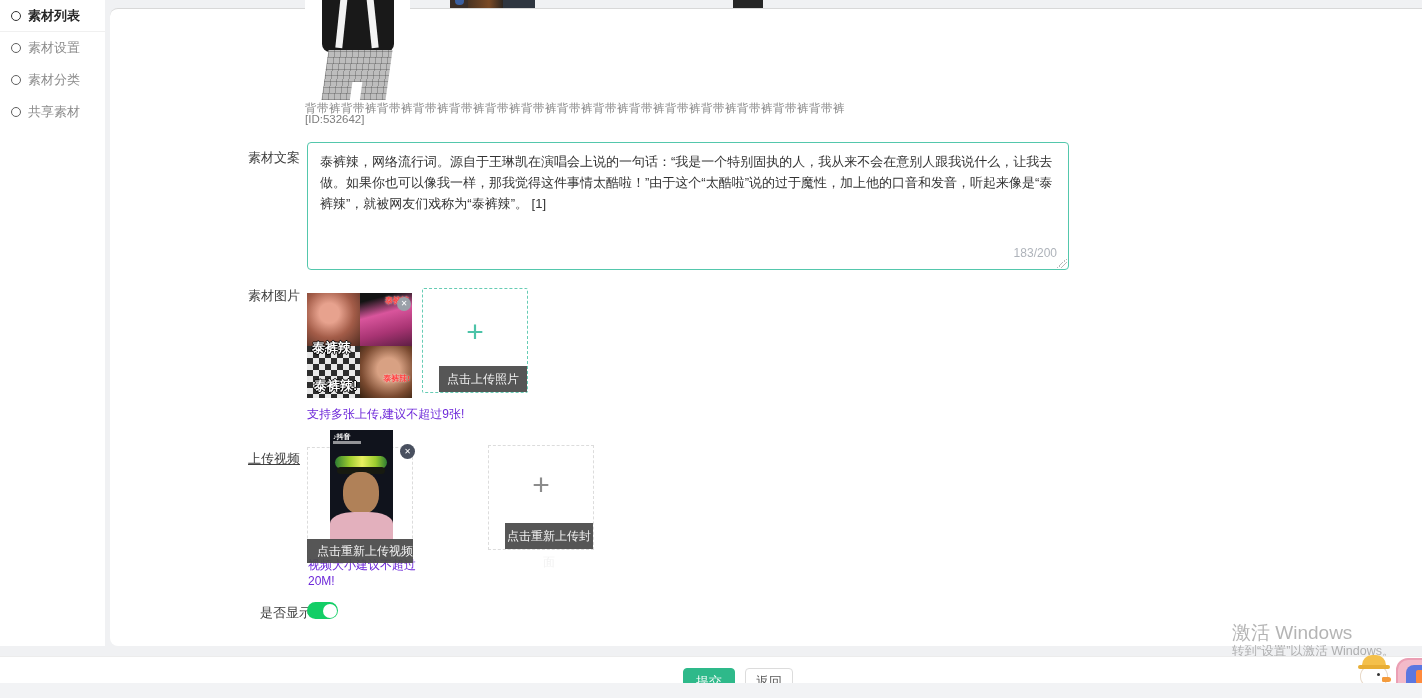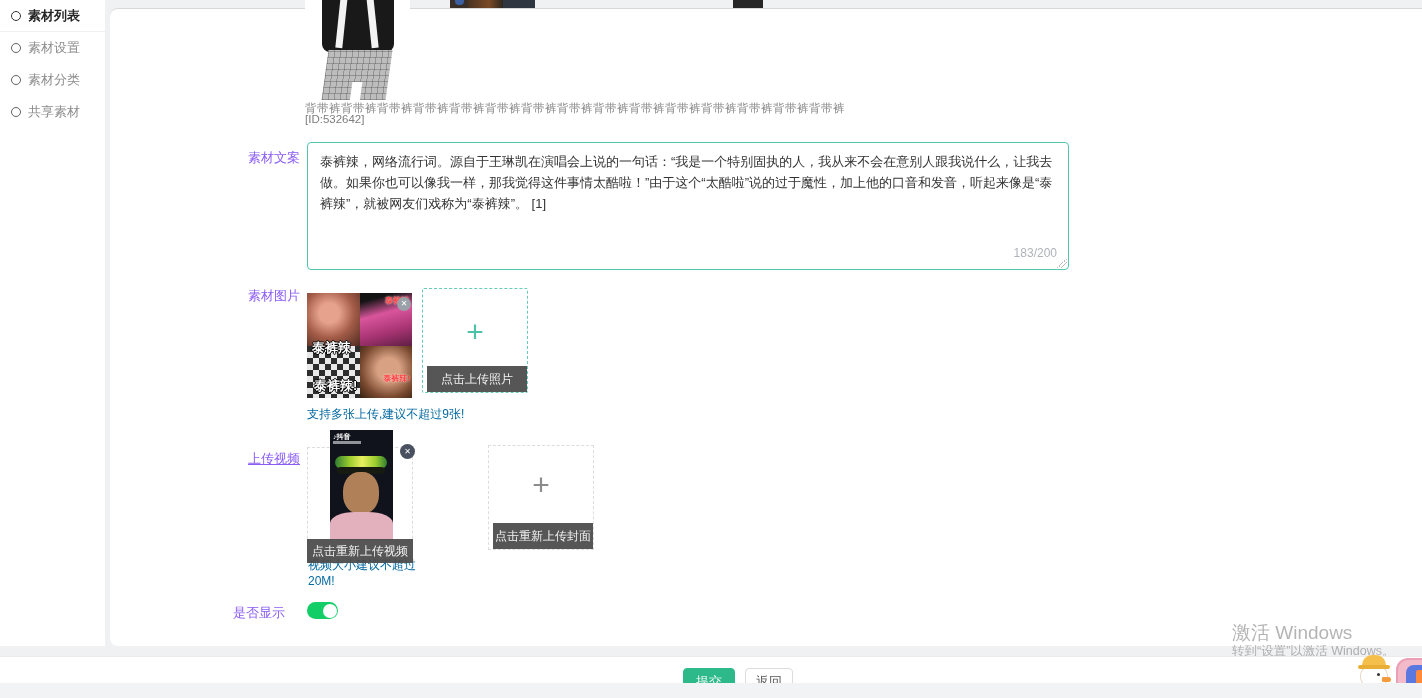--- a/index.html
+++ b/index.html
@@ -32,21 +32,21 @@
   .ov-pants { position:absolute; left:20px; top:50px; width:64px; height:50px; transform:skewX(-8deg);
       background-color:#bdbdbd;
       background-image:repeating-linear-gradient(0deg, rgba(70,70,70,.35) 0 1px, transparent 1px 6px),
                        repeating-linear-gradient(90deg, rgba(70,70,70,.35) 0 1px, transparent 1px 6px); }
   .ov-split { position:absolute; left:46px; top:82px; width:10px; height:20px; background:#fff; transform:skewX(-8deg); }
   .product-title { position:absolute; left:305px; top:102px; width:480px; font-size:11.5px; color:#8a8a8a;
                    letter-spacing:.5px; line-height:12px; z-index:4; white-space:nowrap; }
   .product-id { position:absolute; left:305px; top:113px; font-size:11.5px; color:#7d7d7d; z-index:4; }
 
   
-  .f-label { position:absolute; width:60px; text-align:right; font-size:13px; color:#8b5cf6; z-index:4; }
+  .f-label { position:absolute; width:60px; text-align:right; font-size:13px; color:#404040; z-index:4; }
 
   
   .ta-wrap { position:absolute; left:307px; top:142px; width:762px; height:128px; z-index:4; }
   .ta-wrap textarea { width:100%; height:100%; resize:none; border:1px solid #53c7ac; border-radius:4px;
         padding:8px 12px; font-family:inherit; font-size:13px; line-height:21px; color:#333; outline:none; }
   .ta-count { position:absolute; right:12px; bottom:10px; font-size:12px; color:#aeb3ba; }
   .ta-grip { position:absolute; right:2px; bottom:2px; width:10px; height:10px;
         background:linear-gradient(135deg, transparent 0 50%, #b9b9b9 50% 55%, transparent 55% 70%, #b9b9b9 70% 75%, transparent 75%); }
 
   
@@ -61,38 +61,38 @@
   .ol-big.b1 { left:5px; top:46px; }
   .ol-big.b2 { left:7px; bottom:3px; }
   .ol-tag { position:absolute; font-size:8px; font-weight:bold; color:#ff4040; text-shadow:0 0 2px #fff; }
   .ol-tag.t1 { right:3px; top:2px; }
   .ol-tag.t2 { right:2px; bottom:14px; }
   .mini-close { position:absolute; width:14px; height:14px; border-radius:50%; background:#9aa0a8; color:#fff;
         font-size:8px; line-height:14px; text-align:center; z-index:6; cursor:pointer; }
   .upload-box { position:absolute; left:422px; top:288px; width:106px; height:105px; border:1px dashed #66ccb4;
         border-radius:2px; background:#fff; z-index:4; cursor:pointer; }
   .plus { position:absolute; left:0; right:0; top:26px; text-align:center; font-size:30px; font-weight:200; color:#4cc3a8; }
-  .dark-bar { position:absolute; left:4px; right:0; bottom:0; height:26px; background:rgba(72,72,72,.92);
+  .dark-bar { position:absolute; left:16px; right:0; bottom:0; height:26px; background:rgba(72,72,72,.92);
         color:#f2f2f2; font-size:12px; text-align:center; line-height:26px; }
-  .hint { position:absolute; font-size:12px; color:#0369a1; z-index:2; }
+  .hint { position:absolute; font-size:12px; color:#6d28d9; z-index:2; }
 
   
   .video-box { position:absolute; left:307px; top:447px; width:106px; height:116px; border:1px dashed #dcdcdc; z-index:3; cursor:pointer; }
   .video-thumb { position:absolute; left:330px; top:430px; width:63px; height:110px; background:#10131c; z-index:4; overflow:hidden; cursor:pointer; }
   .vt-band { position:absolute; left:5px; top:26px; width:52px; height:13px; border-radius:7px;
         background:linear-gradient(90deg,#2e7d32,#9ccc2e 28%,#e9f060 52%,#9ccc2e 78%,#2e7d32); }
   .vt-brim { position:absolute; left:7px; top:37px; width:48px; height:7px; border-radius:4px; background:#171a10; }
   .vt-face { position:absolute; left:13px; top:42px; width:36px; height:42px; border-radius:45%; background:#b08158; }
   .vt-shirt { position:absolute; left:0; bottom:0; width:100%; height:28px; background:#e3b0bd; border-radius:40% 40% 0 0; }
   .vt-logo { position:absolute; left:3px; top:2px; color:#fff; font-size:7px; font-weight:bold; }
   .vt-sub { position:absolute; left:3px; top:11px; width:28px; height:3px; background:rgba(255,255,255,.55); }
   .close-dark { position:absolute; left:400px; top:444px; width:15px; height:15px; border-radius:50%; background:#49505f;
         color:#fff; font-size:8px; line-height:15px; text-align:center; z-index:6; cursor:pointer; }
   .video-bar { position:absolute; left:307px; top:539px; width:106px; height:24px; background:rgba(72,72,72,.92);
-        color:#f2f2f2; font-size:12px; text-align:center; line-height:24px; z-index:5; }
+        color:#f2f2f2; font-size:12px; text-align:right; line-height:24px; z-index:5; }
   .cover-box { position:absolute; left:488px; top:445px; width:106px; height:105px; border:1px dashed #dcdcdc; background:#fff; z-index:3; cursor:pointer; }
   .cover-box .plus { color:#8c8c8c; top:22px; }
 
   
   .toggle { position:absolute; left:307px; top:602px; width:31px; height:17px; border-radius:9px; background:#13ce66; z-index:4; cursor:pointer; }
   .toggle .knob { position:absolute; right:1.5px; top:1.5px; width:14px; height:14px; border-radius:50%; background:#fff; }
 
   
   .footer { position:absolute; left:0; top:656px; width:1422px; height:42px; background:#fff; border-top:1px solid #ececec; z-index:6; }
   .btn { position:absolute; top:11px; height:27px; border-radius:4px; font-size:13px; text-align:center; line-height:26px; cursor:pointer; }
@@ -197,21 +197,21 @@
     <div class="vt-shirt"></div>
   </div>
   <div class="close-dark">✕</div>
   <div class="video-bar">点击重新上传视频</div>
   <div class="hint" style="left:308px;top:557px;width:130px;z-index:2;">视频大小建议不超过20M!</div>
   <div class="cover-box">
     <div class="plus">+</div>
     <div class="dark-bar">点击重新上传封面</div>
   </div>
 
-  <div class="f-label" style="left:225px;top:604px;">是否显示</div>
+  <div class="f-label" style="left:252px;top:604px;">是否显示</div>
   <div class="toggle">
     <div class="knob"></div>
   </div>
 
   <div class="wm1">激活 Windows</div>
   <div class="wm2">转到“设置”以激活 Windows。</div>
 
   <div class="footer">
     <div class="btn btn-submit">提交</div>
     <div class="btn btn-back">返回</div>

